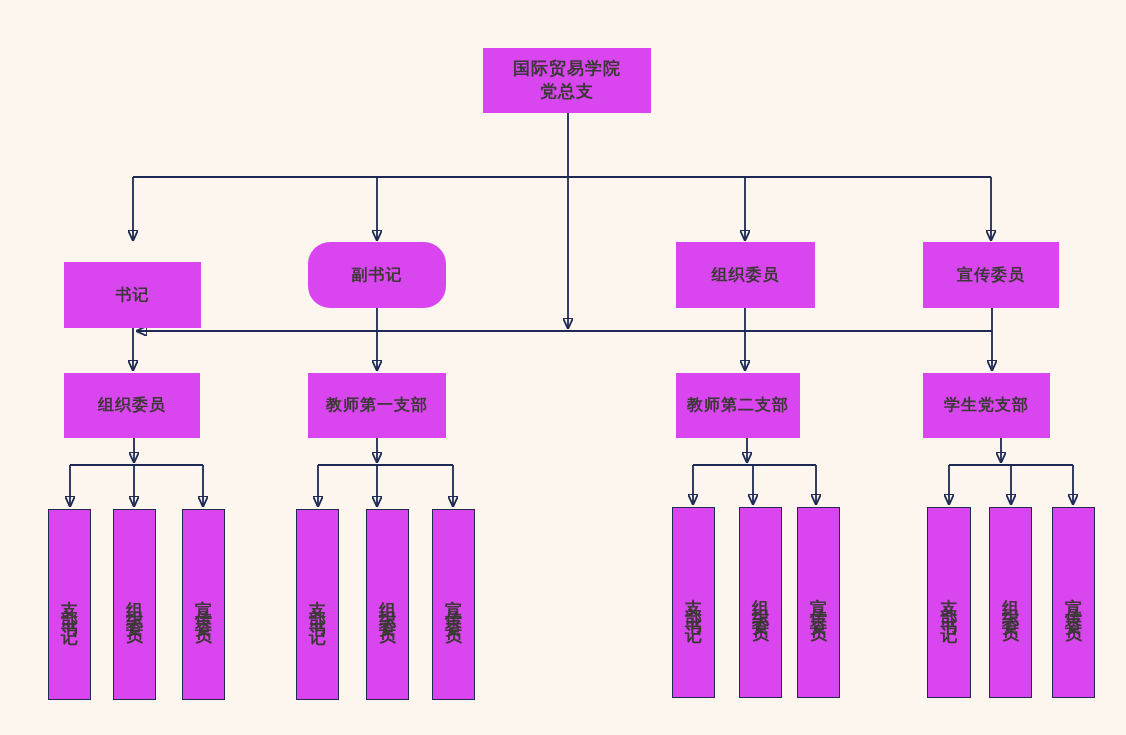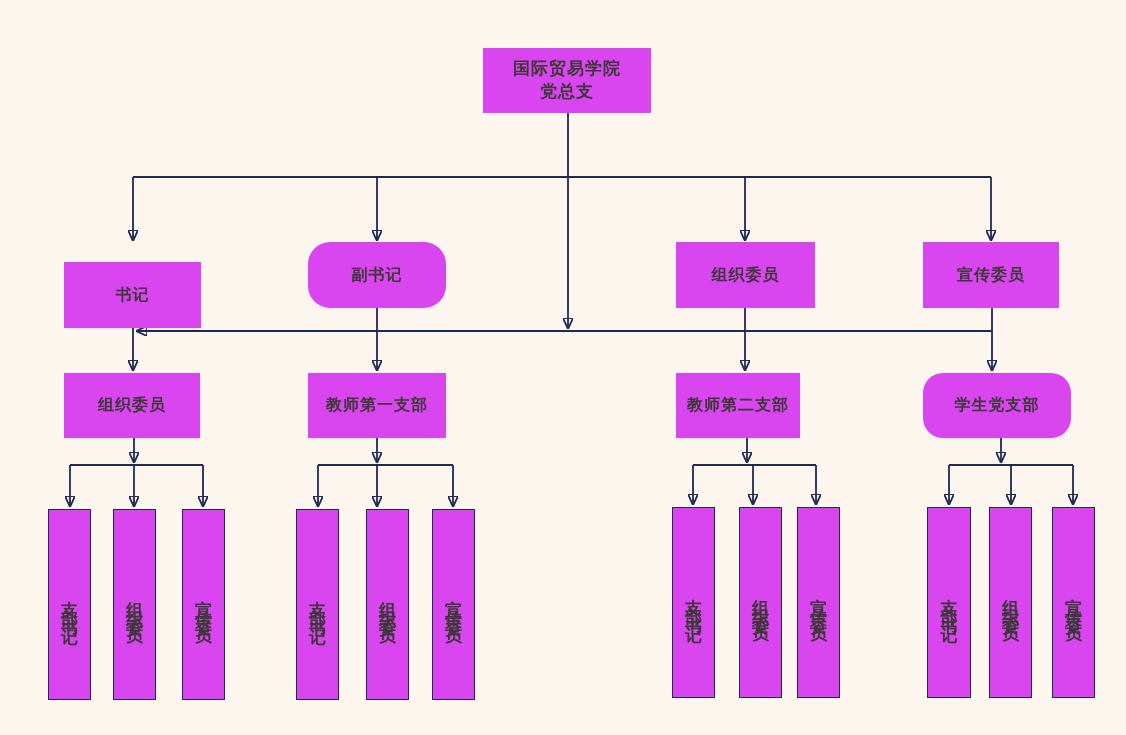--- a/index.html
+++ b/index.html
@@ -116,21 +116,21 @@
   </div>
 
   <div class="node h-node" style="left:64px; top:242px; width:137px; height:66px;margin-top:20px;">书记</div>
   <div class="node h-node" style="left:308px; top:242px; width:138px; height:66px;border-radius:22px;">副书记</div>
   <div class="node h-node" style="left:676px; top:242px; width:139px; height:66px;">组织委员</div>
   <div class="node h-node" style="left:923px; top:242px; width:136px; height:66px;">宣传委员</div>
 
   <div class="node h-node" style="left:64px; top:373px; width:136px; height:65px;">组织委员</div>
   <div class="node h-node" style="left:308px; top:373px; width:138px; height:65px;font-family:Liberation Serif, serif;">教师第一支部</div>
   <div class="node h-node" style="left:676px; top:373px; width:124px; height:65px;">教师第二支部</div>
-  <div class="node h-node" style="left:923px; top:373px; width:148px; height:65px;border-radius:20px;">学生党支部</div>
+  <div class="node h-node" style="left:923px; top:373px; width:127px; height:65px;">学生党支部</div>
 
   <div class="node role-node" style="left:48px; top:509px; width:43px; height:191px;">
     <span class="v-label">支部书记</span>
   </div>
   <div class="node role-node" style="left:113px; top:509px; width:43px; height:191px;">
     <span class="v-label">组织委员</span>
   </div>
   <div class="node role-node" style="left:182px; top:509px; width:43px; height:191px;">
     <span class="v-label">宣传委员</span>
   </div>

